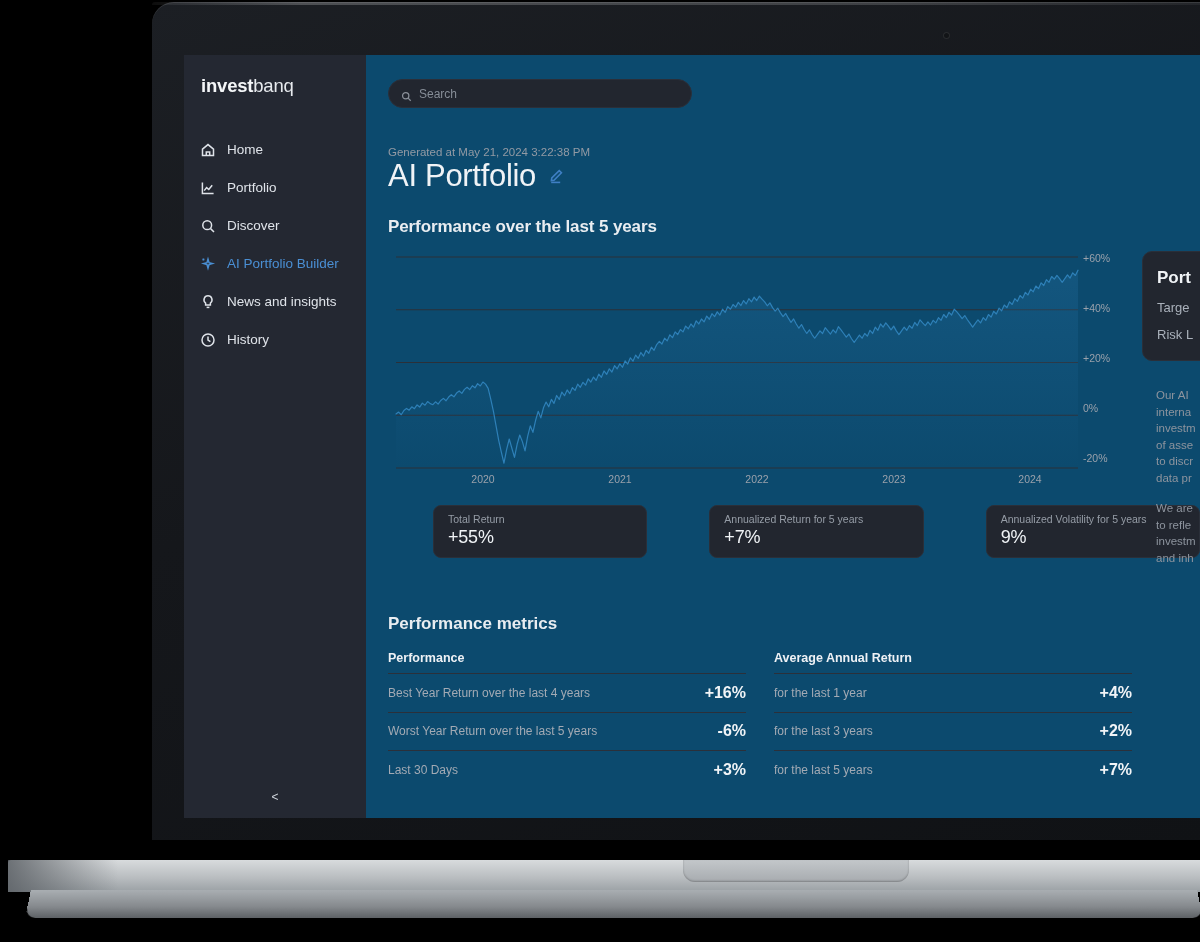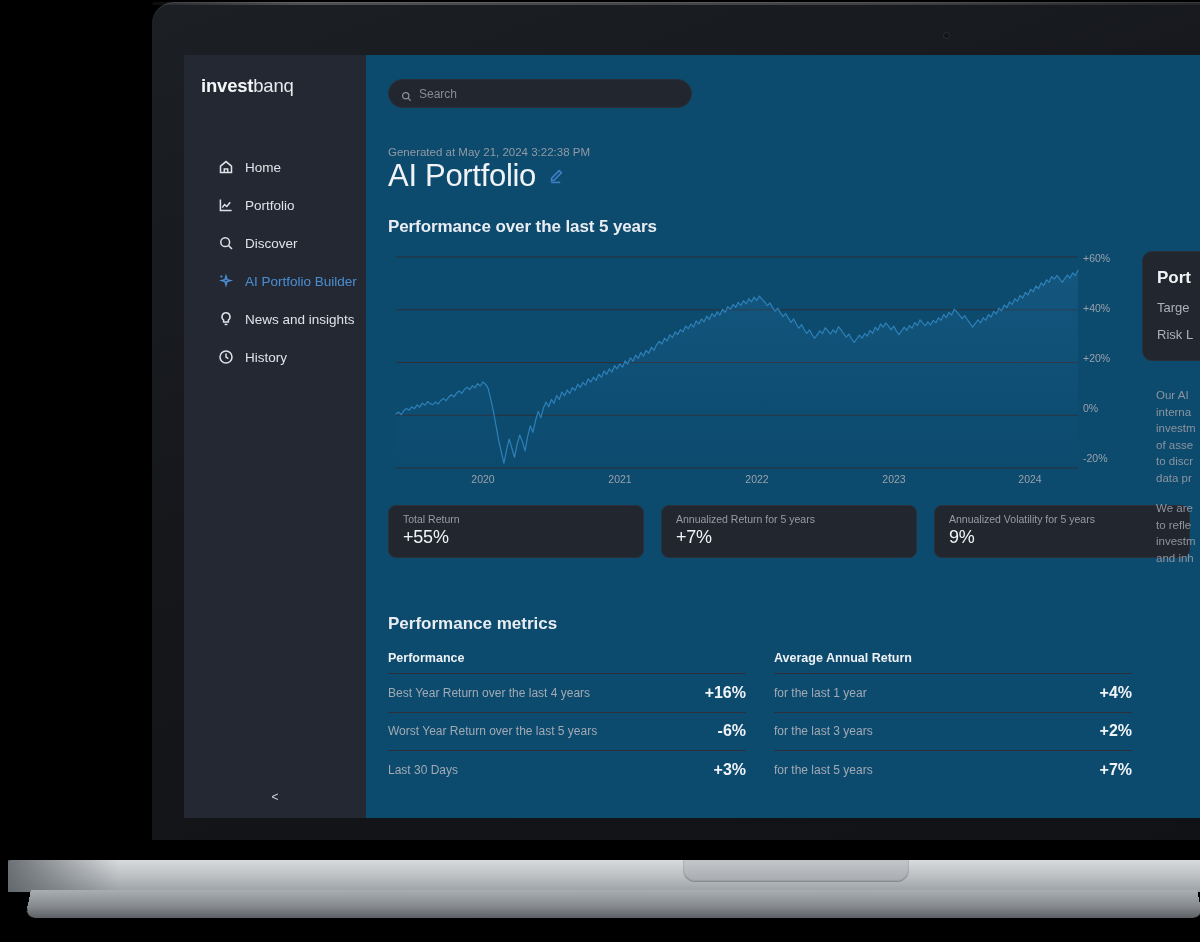--- a/index.html
+++ b/index.html
@@ -75,22 +75,22 @@
   }
   .logo {
     padding: 20px 0 0 17px;
     font-size:18.5px; letter-spacing:-.2px;
     color:#f4f6f8;
   }
   .logo b { font-weight:700; }
   .logo span.light { font-weight:400; color:#e7eaee; }
   .nav { margin-top:45px; display:flex; flex-direction:column; gap:5px; }
   .nav-item {
-    display:flex; align-items:flex-end; gap:11px;
-    height:33px; padding-left:34px;
+    display:flex; align-items:flex-start; gap:11px;
+    height:33px; padding-left:16px;
     color:#dfe3e9; font-size:13.5px;
     cursor:pointer;
   }
   .nav-item .ico { width:16px; height:16px; flex:0 0 16px; display:block; }
   .nav-item.active { color:#4a8fd4; }
   .nav-item.active .ico svg { stroke:#4a8fd4; }
   .nav-item .ico svg { stroke:#dfe3e9; fill:none; stroke-width:1.5; }
   .collapse-btn {
     position:absolute; left:0; bottom:14px; width:182px;
     text-align:center; color:#cfd4db; font-size:12px; cursor:pointer;
@@ -134,20 +134,21 @@
   }
   .xtick { position:absolute; color:#9aa1ab; font-size:10.5px; transform:translateX(-50%); }
 
   
   .stats { display:flex; gap:17px; margin-top:35px; }
   .stat-card {
     width:256px; height:53px;
     background:#22262f; border:1px solid #2a2f39;
     border-radius:8px;
     padding:7px 0 0 14px;
+    margin-left:45px;
   }
   .stat-label { color:#969da7; font-size:10.5px; }
   .stat-value { color:#f1f4f7; font-size:18px; margin-top:2px; letter-spacing:-.2px; }
 
   
   .metrics-h { margin-top:56px; font-size:17px; color:#e9edf1; font-weight:600; }
   .metrics-grid { display:flex; gap:28px; margin-top:17px; }
   .metric-col { width:358px; }
   .metric-title { color:#eef1f5; font-size:12.5px; font-weight:700; padding-bottom:8px; }
   .metric-row {

